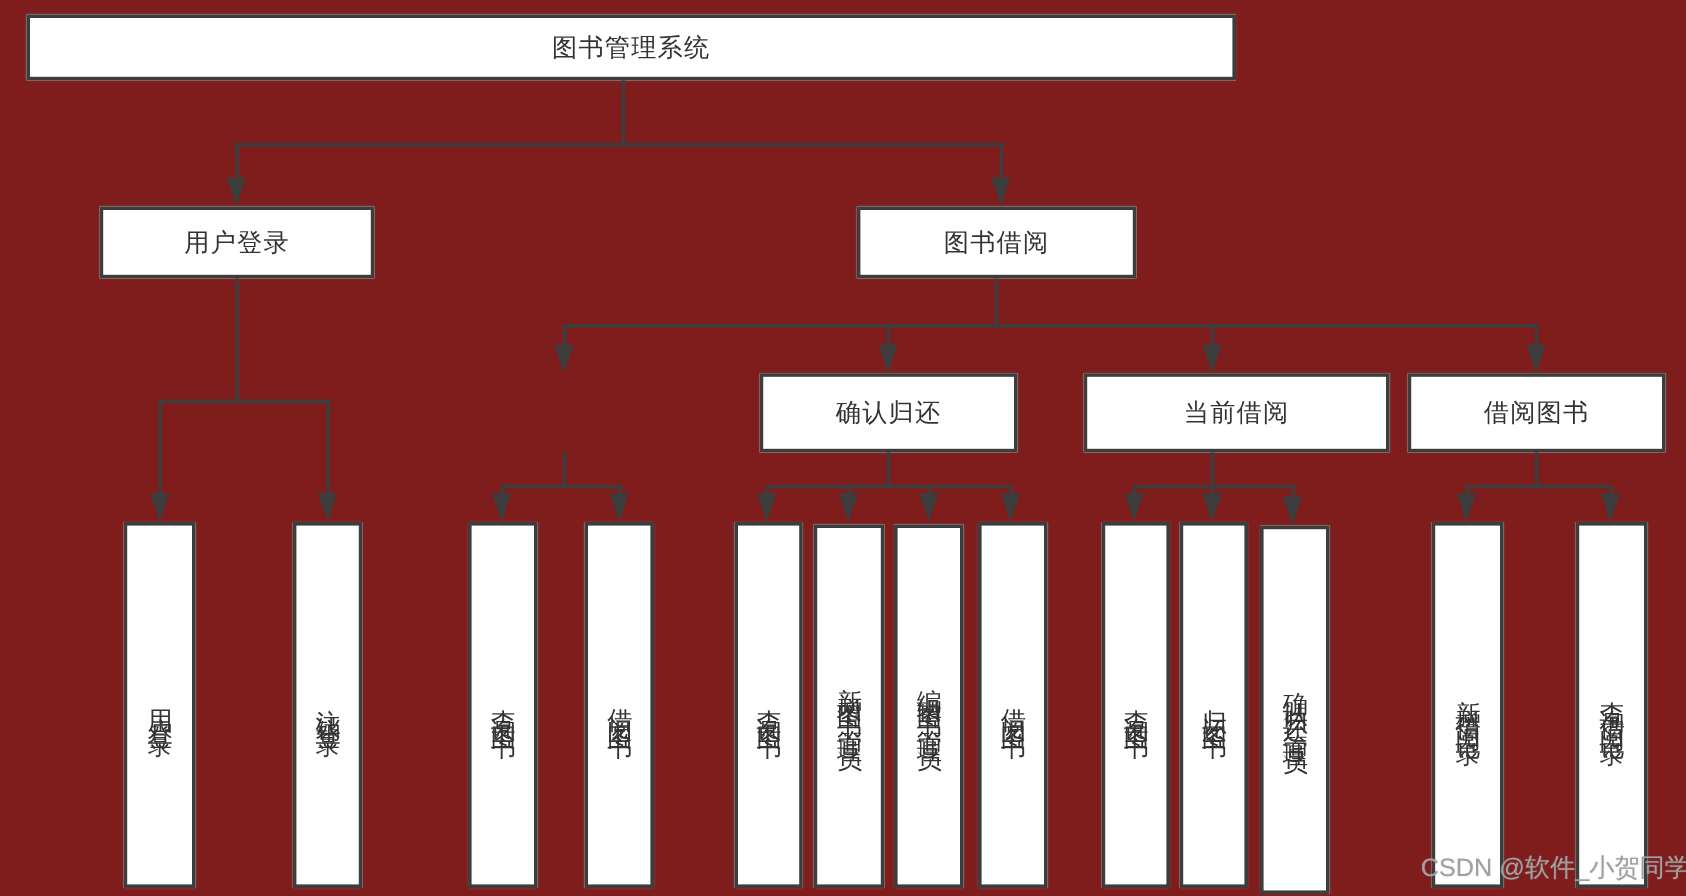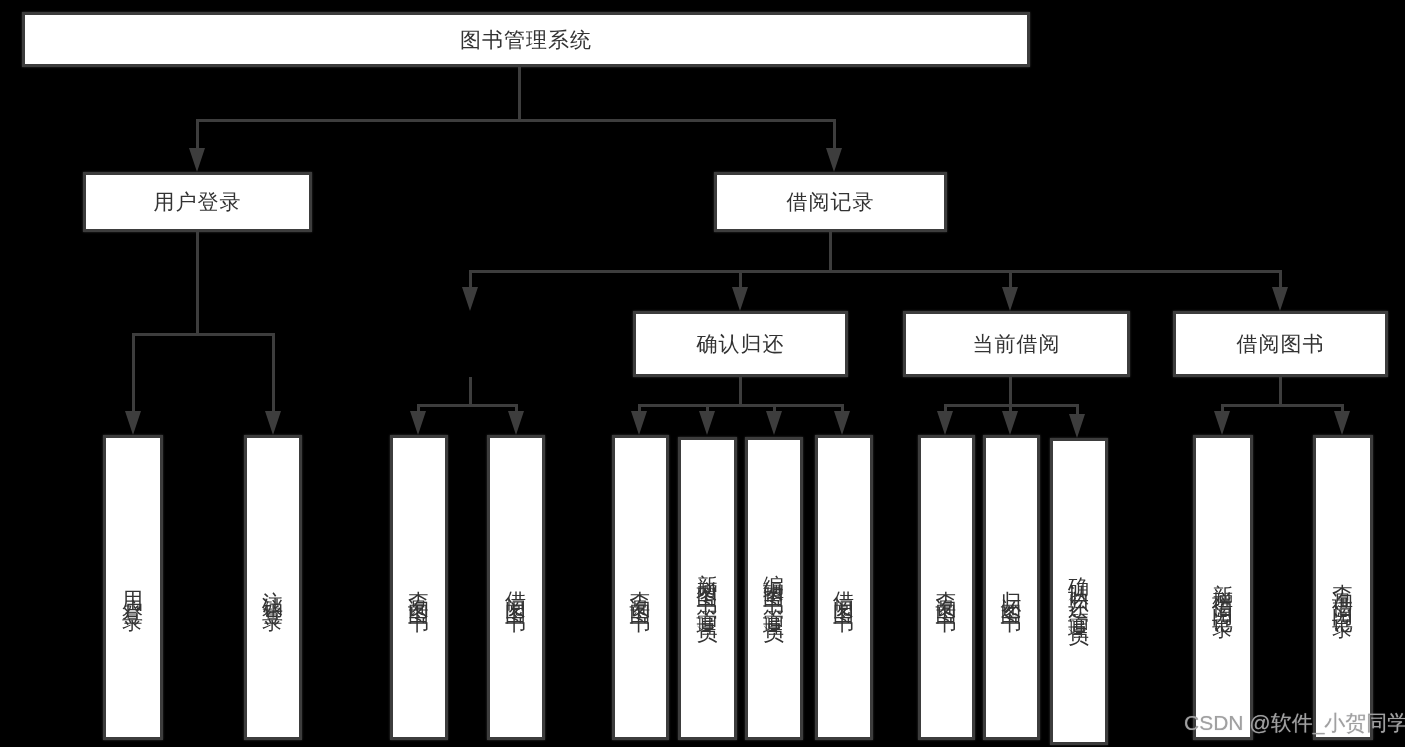--- a/index.html
+++ b/index.html
@@ -4,21 +4,21 @@
 <style>
   html, body {
     margin: 0;
     padding: 0;
     background: #ffffff;
   }
   #canvas {
     position: relative;
     width: 1405px;
     height: 747px;
-    background: #000000;
+    background: #7f1d1d;
     font-family: "Liberation Sans", "DejaVu Sans", sans-serif;
     overflow: hidden;
   }
   
   .node {
     position: absolute;
     box-sizing: border-box;
     border: 3px solid #3d3d3d;
     background: #ffffff;
     color: #333333;
@@ -71,29 +71,29 @@
 
   <div class="node h" style="left:22px; top:12px; width:1008px; height:55px;">
     <span>图书管理系统</span>
   </div>
 
   <div class="node h" style="left:83px; top:172px; width:229px; height:60px;">
     <span>用户登录</span>
   </div>
 
   <div class="node h" style="left:714px; top:172px; width:233px; height:60px;">
-    <span>借阅记录</span>
+    <span>图书借阅</span>
   </div>
 
 
   <div class="node h" style="left:633px; top:311px; width:215px; height:66px;">
     <span>确认归还</span>
   </div>
 
-  <div class="node h" style="left:903px; top:311px; width:227px; height:66px;justify-content:center;">
+  <div class="node h" style="left:903px; top:311px; width:255px; height:66px;justify-content:center;">
     <span>当前借阅</span>
   </div>
 
   <div class="node h" style="left:1173px; top:311px; width:215px; height:66px;">
     <span>借阅图书</span>
   </div>
 
   <div class="node v" style="left:103px; top:435px; width:60px; height:305px;">
     <span>用户登录</span>
   </div>

